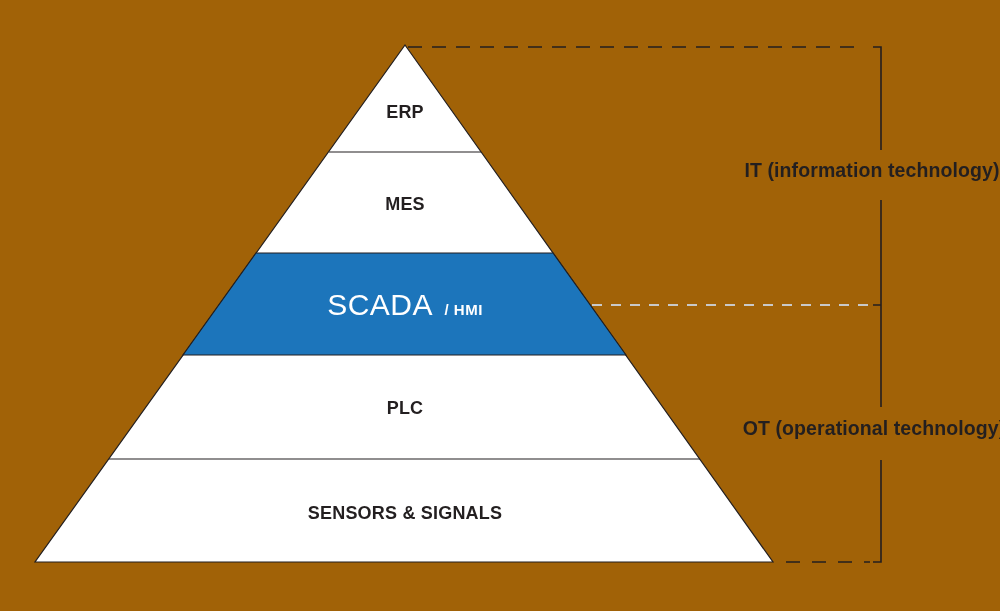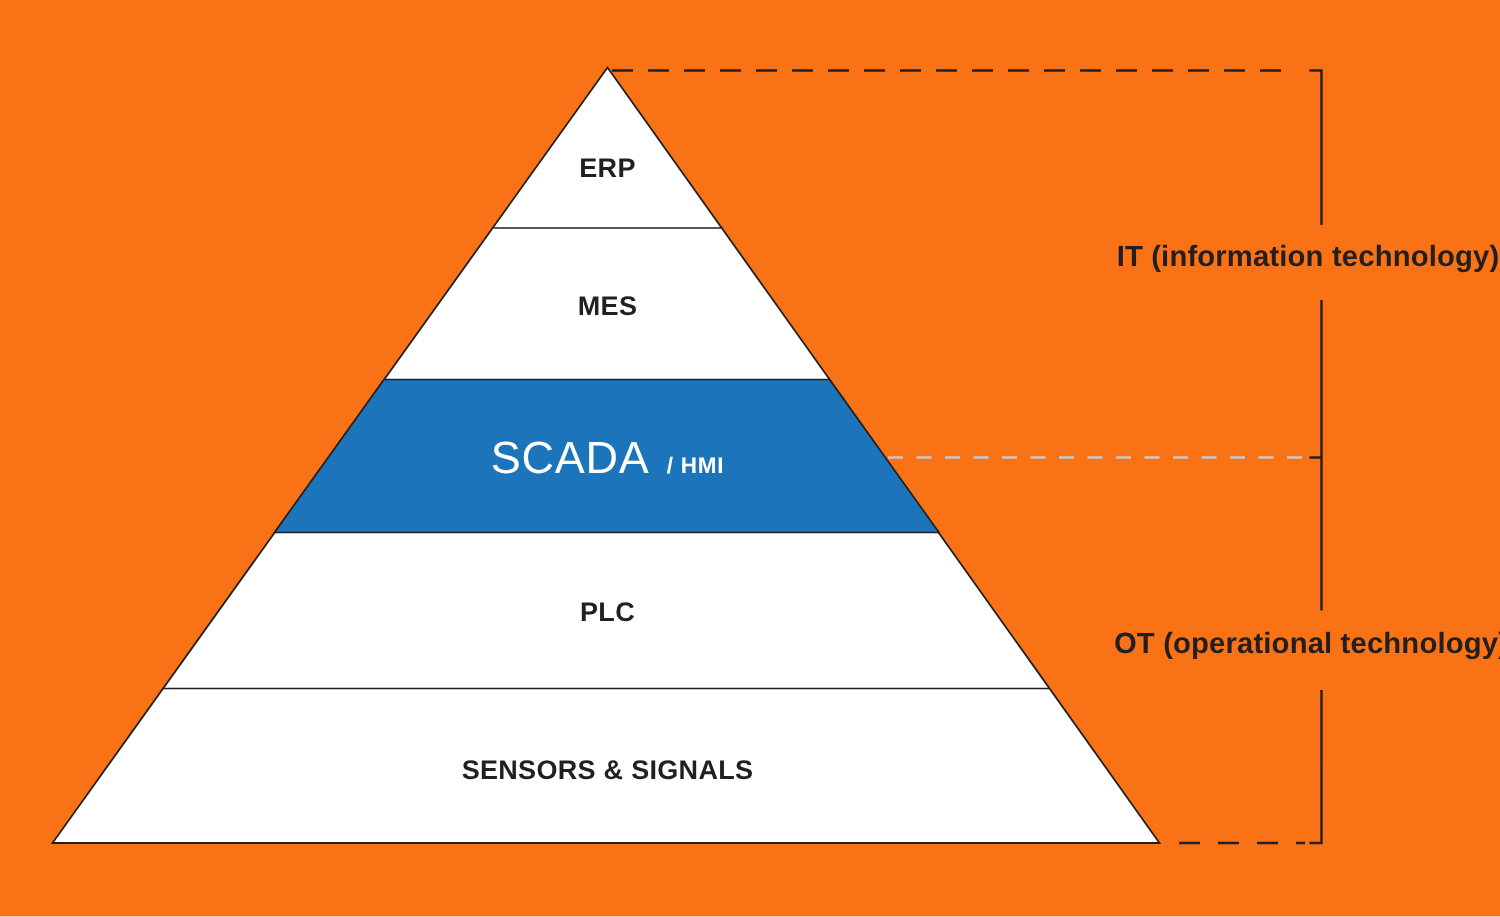--- a/index.html
+++ b/index.html
@@ -4,21 +4,21 @@
 <style>
   html, body {
     margin: 0;
     padding: 0;
     background: #ffffff;
   }
   .stage {
     position: relative;
     width: 1000px;
     height: 611px;
-    background: #f97316;
+    background: #a16207;
     overflow: hidden;
     font-family: "Liberation Sans", sans-serif;
   }
   svg { display: block; }
 
   .outline {
     fill: #ffffff;
     stroke: #231f20;
     stroke-width: 1.2;
     stroke-linejoin: miter;

